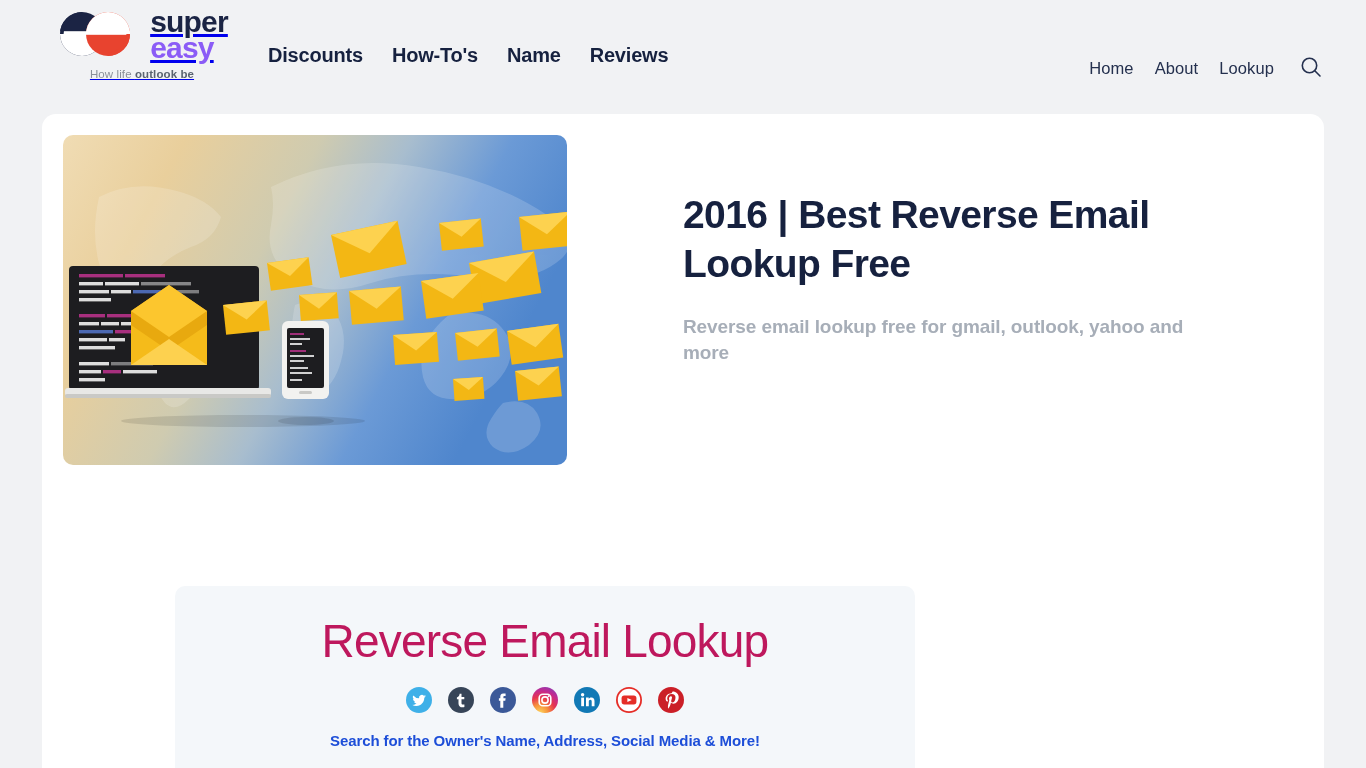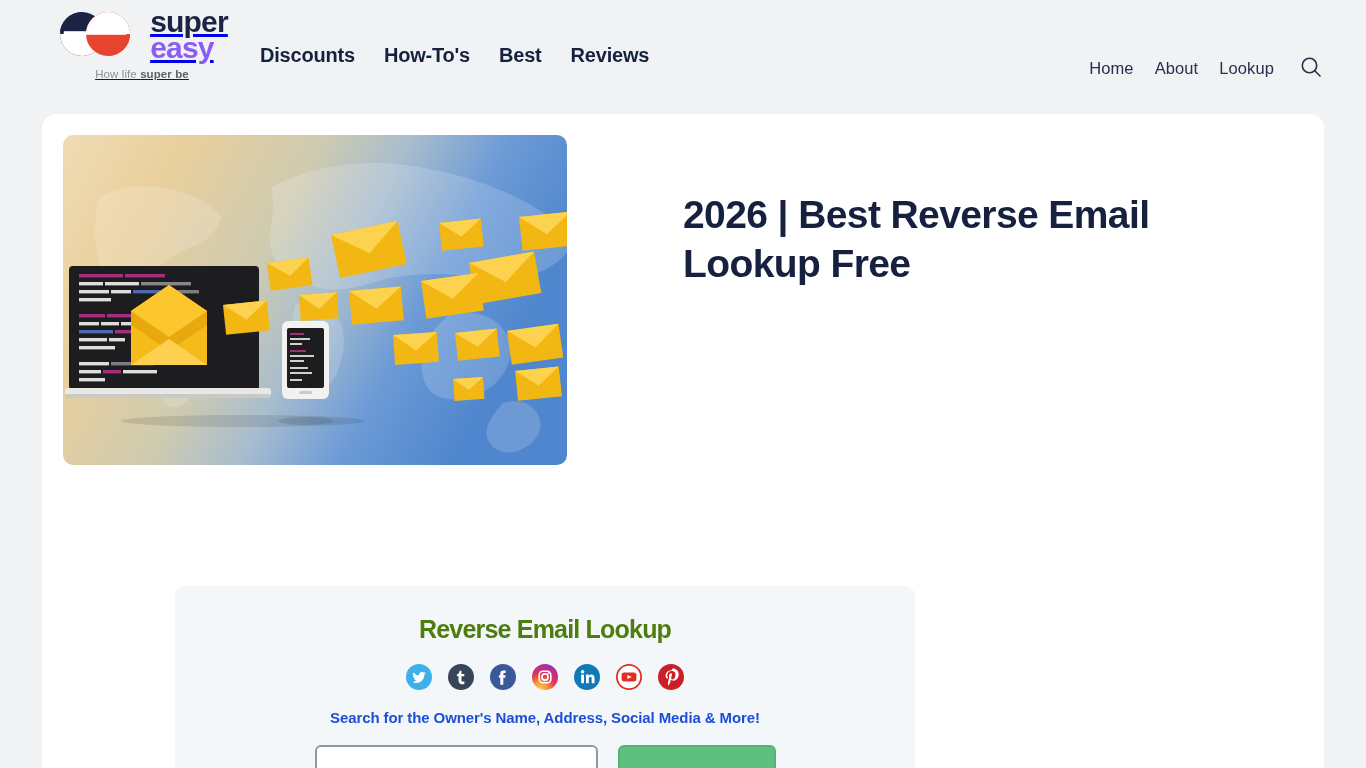--- a/index.html
+++ b/index.html
@@ -41,21 +41,21 @@
   .brand-tagline {
     margin-top: 7px;
     font-size: 11.5px;
     color: #8b9099;
     letter-spacing: 0.1px;
   }
   .brand-tagline b { color: #5b6470; font-weight: bold; }
 
   .nav-main {
     position: absolute;
-    left: 260px; top: 44px;
+    left: 268px; top: 44px;
     display: flex;
     gap: 29px;
     justify-content: flex-end;
   }
   .nav-main a {
     font-size: 20px;
     font-weight: bold;
     color: #16213f;
     text-decoration: none;
     letter-spacing: -0.2px;
@@ -164,23 +164,23 @@
     padding: 121px 0 0 133px;
   }
   .lookup-widget {
     width: 740px;
     background: #f4f7fa;
     border-radius: 10px;
     padding: 30px 30px 34px 30px;
     text-align: center;
   }
   .lookup-title {
-    font-size: 25px;
-    font-weight: bold;
-    color: #4d7c0f;
+    font-size: 46px;
+    font-weight: normal;
+    color: #be185d;
     letter-spacing: -0.8px;
     line-height: 1.1;
   }
   .social-row {
     margin-top: 20px;
     display: flex;
     justify-content: center;
     gap: 16px;
   }
   .social-icon {
@@ -249,27 +249,27 @@
             <rect x="30" y="21.2" width="44" height="3.6" fill="#ffffff"></rect>
             <path d="M74 24 a22 22 0 0 1 -22 22 v-3.6 a18.4 18.4 0 0 0 18.4 -18.4 Z" fill="#e8432f"></path>
           </g>
         </svg>
       </span>
       <span class="brand-word">
         <span class="w1">super</span>
         <span class="w2">easy</span>
       </span>
     </span>
-    <span class="brand-tagline"><span>How life </span><b>super be</b></span>
+    <span class="brand-tagline"><span>How life </span><b>outlook be</b></span>
   </a>
 
   <nav class="nav-main">
     <a href="#">Discounts</a>
     <a href="#">How-To's</a>
-    <a href="#">Best</a>
+    <a href="#">Name</a>
     <a href="#">Reviews</a>
   </nav>
 
   <nav class="nav-util">
     <a href="#">Home</a>
     <a href="#">About</a>
     <a href="#">Lookup</a>
     <button class="search-btn">
       <span>
         <svg width="22" height="22" viewBox="0 0 22 22" fill="none" xmlns="http://www.w3.org/2000/svg">
@@ -427,21 +427,22 @@
           </g>
           <g transform="translate(390,244) rotate(-4)">
             <path d="M0 0 h30 v22 h-30 Z" fill="#f3b714"></path>
             <path d="M0 0 l15 12 l15 -12 Z" fill="#fdd24f"></path>
           </g>
         </g>
       </svg>
     </figure>
 
     <div class="article-meta">
-      <h1 class="article-title">2026 | Best Reverse Email Lookup Free</h1>
+      <h1 class="article-title">2016 | Best Reverse Email Lookup Free</h1>
+      <p class="article-sub">Reverse email lookup free for gmail, outlook, yahoo and more</p>
 
     </div>
   </section>
 
   <section class="lookup-wrap">
     <div class="lookup-widget">
       <h2 class="lookup-title">Reverse Email Lookup</h2>
 
       <div class="social-row">
         <span class="social-icon">

